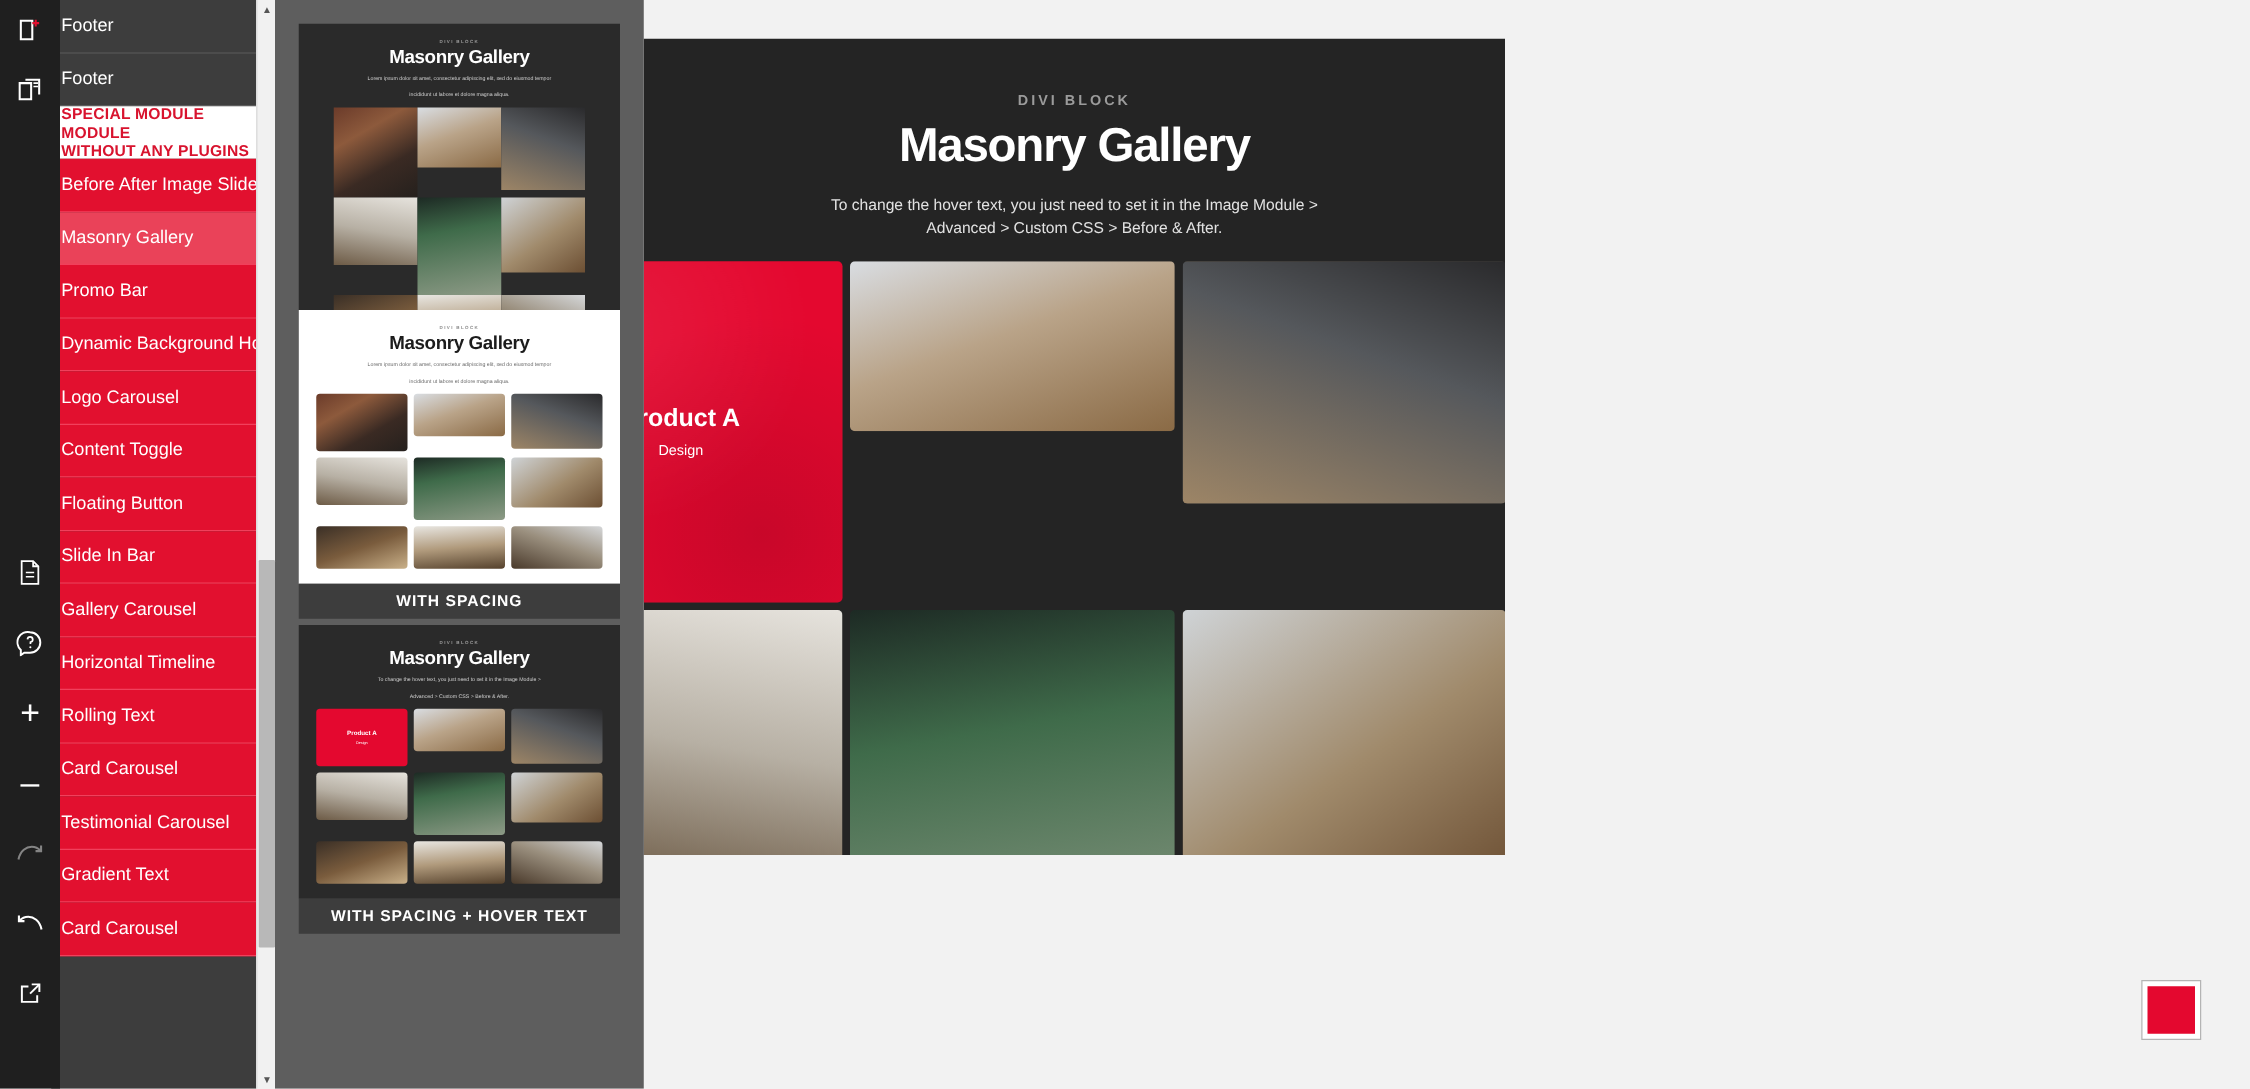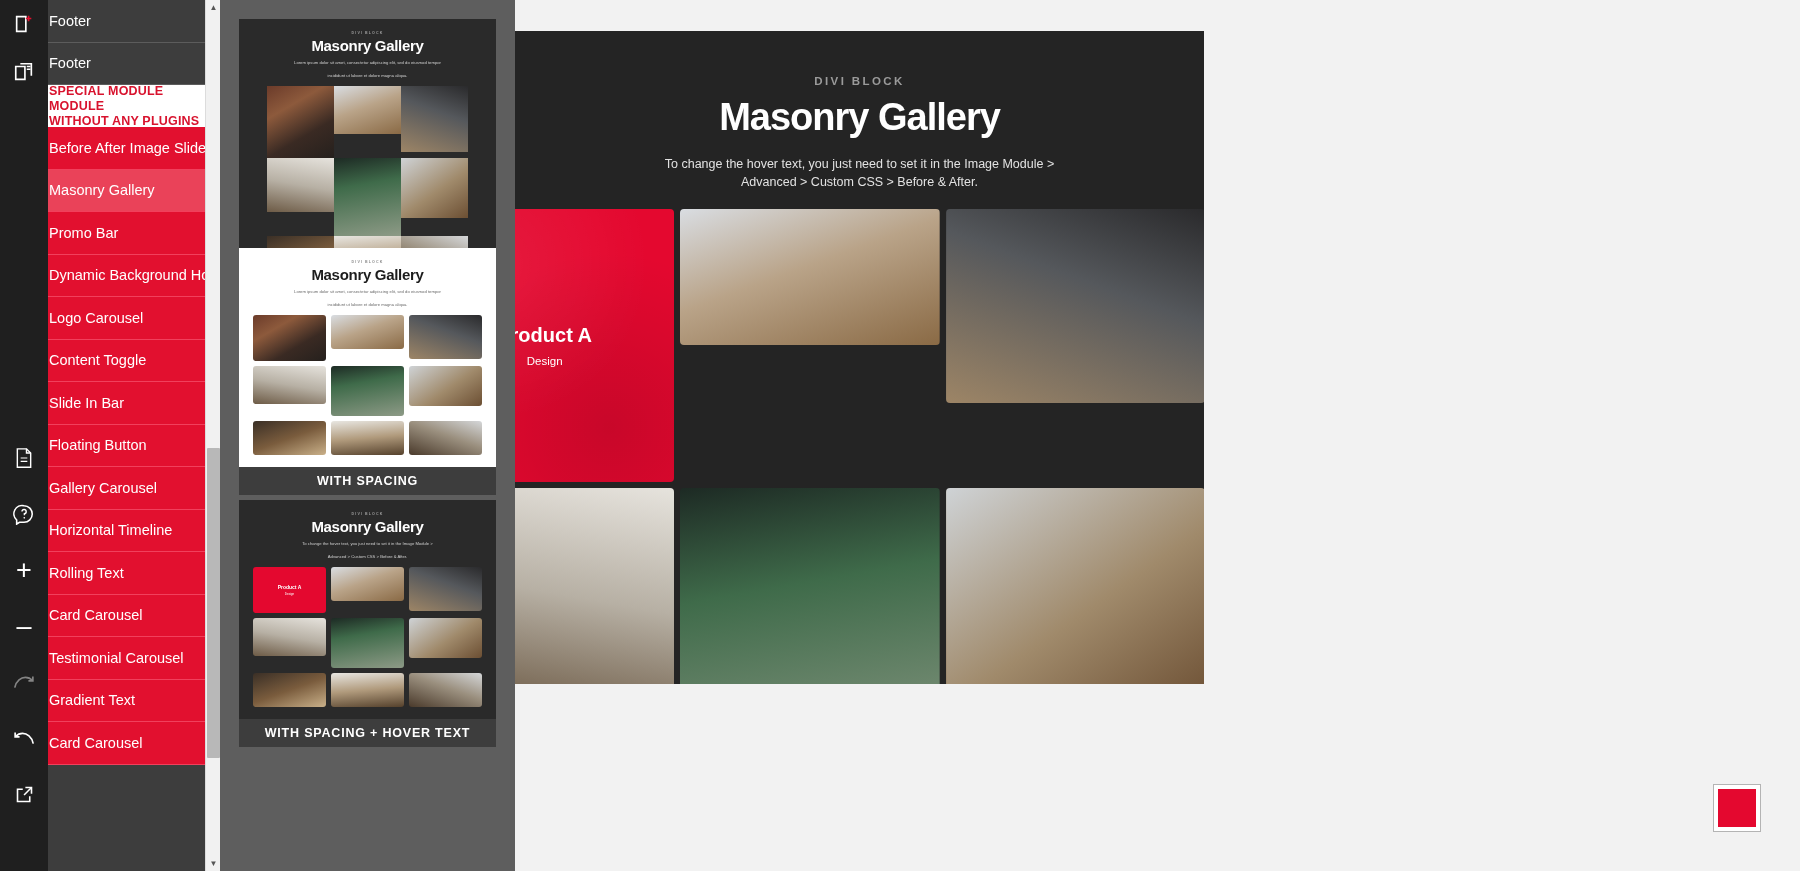--- a/index.html
+++ b/index.html
@@ -284,24 +284,24 @@
         <div class="menu-item red">
           <span>Dynamic Background Hover</span>
         </div>
         <div class="menu-item red">
           <span>Logo Carousel</span>
         </div>
         <div class="menu-item red">
           <span>Content Toggle</span>
         </div>
         <div class="menu-item red">
+          <span>Floating Button</span>
+        </div>
+        <div class="menu-item red">
           <span>Slide In Bar</span>
-        </div>
-        <div class="menu-item red">
-          <span>Floating Button</span>
         </div>
         <div class="menu-item red">
           <span>Gallery Carousel</span>
         </div>
         <div class="menu-item red">
           <span>Horizontal Timeline</span>
         </div>
         <div class="menu-item red">
           <span>Rolling Text</span>
         </div>

